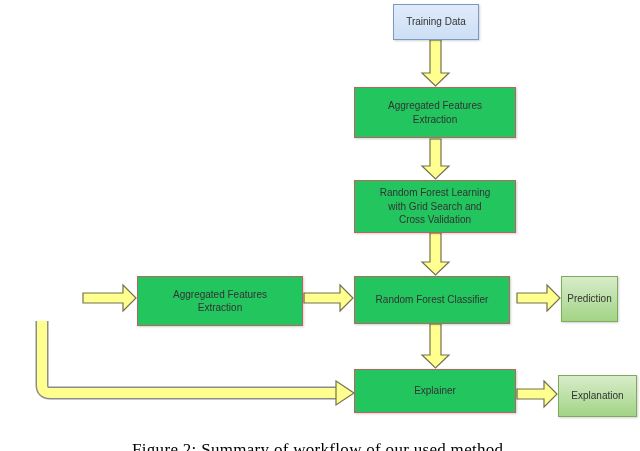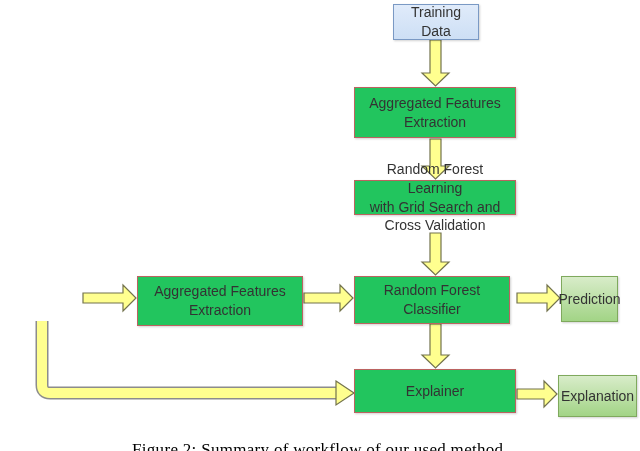--- a/index.html
+++ b/index.html
@@ -26,21 +26,21 @@
     width: 640px;
     height: 430px;
   }
   .node {
     position: absolute;
     box-sizing: border-box;
     display: flex;
     align-items: center;
     justify-content: center;
     text-align: center;
-    font-size: 14px;
+    font-size: 10px;
     color: #333333;
     box-shadow: 1px 1px 2px rgba(0,0,0,0.18);
   }
   .node span {
     white-space: pre-line;
     line-height: 1.35;
     padding: 2px 4px;
   }
   .node.data {
     background: linear-gradient(180deg, #e0ebfa 0%, #cddff5 100%);
@@ -91,21 +91,21 @@
 
   <div class="node data" style="left:393px; top:4px; width:86px; height:36px;">
     <span>Training Data</span>
   </div>
 
   <div class="node process" style="left:354px; top:87px; width:162px; height:51px;">
     <span>Aggregated Features
 Extraction</span>
   </div>
 
-  <div class="node process" style="left:354px; top:180px; width:162px; height:35px;text-align:center;">
+  <div class="node process" style="left:354px; top:180px; width:162px; height:53px;text-align:center;">
     <span>Random Forest Learning
 with Grid Search and
 Cross Validation</span>
   </div>
 
   <div class="node process" style="left:354px; top:276px; width:156px; height:48px;">
     <span>Random Forest Classifier</span>
   </div>
 
 

